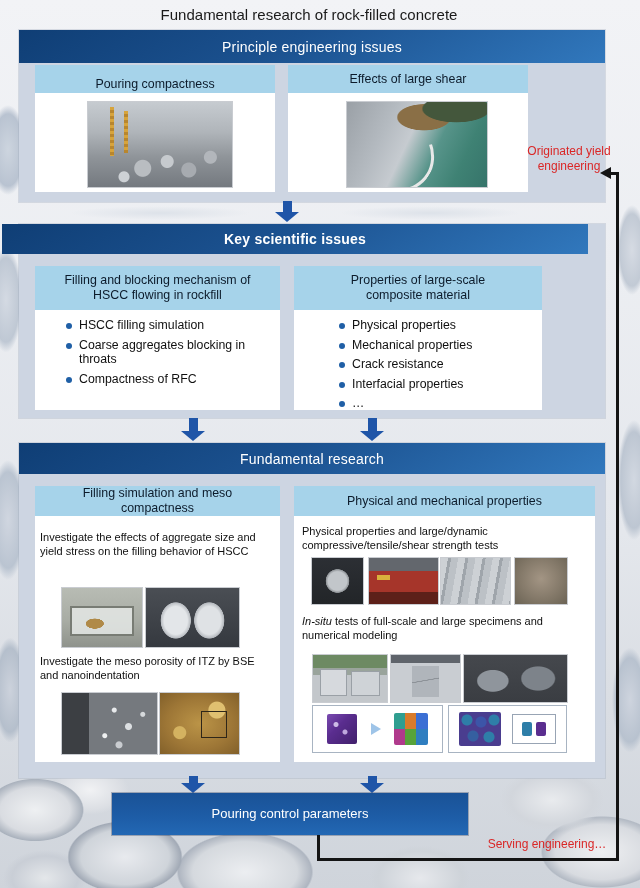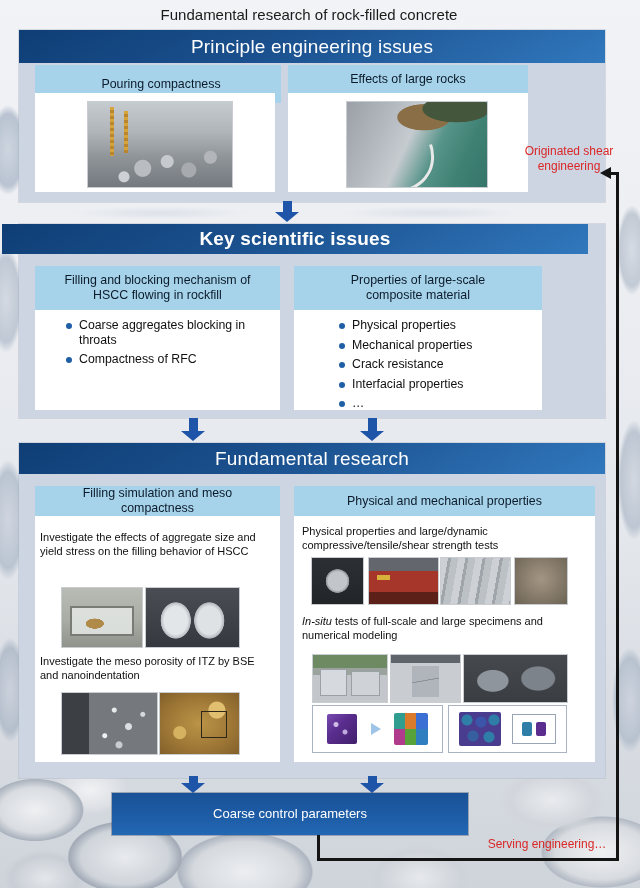--- a/index.html
+++ b/index.html
@@ -22,21 +22,21 @@
       radial-gradient(ellipse 22px 70px at 10px 690px,#ccd2dc 0%,#b5bfcc 60%,transparent 75%),
       radial-gradient(ellipse 20px 60px at 632px 250px,#d6dbe3 0%,#c2cad5 60%,transparent 75%),
       radial-gradient(ellipse 22px 80px at 634px 480px,#d2d8e1 0%,#bdc6d2 60%,transparent 75%),
       radial-gradient(ellipse 24px 70px at 630px 700px,#ced4de 0%,#b8c2cf 60%,transparent 75%),
       radial-gradient(ellipse 120px 9px at 160px 213px,#dde2e9 0%,transparent 75%),
       radial-gradient(ellipse 120px 9px at 430px 213px,#dde2e9 0%,transparent 75%),
       linear-gradient(180deg,#f2f3f6 0%,#eceef2 30%,#e4e7ec 60%,#d9dde3 80%,#cfd4db 100%);
   }
   .figtitle{text-align:center;font-size:15px;color:#1a1a1a;}
   .container{background:#cdd5e2;box-shadow:0 0 0 1px rgba(160,172,190,.35);}
-  .hdr{background:linear-gradient(150deg,#0f3e75 0%,#1b518f 45%,#3178bd 100%);color:#ffffff;font-size:19px;display:flex;align-items:center;justify-content:center;letter-spacing:.2px;}
+  .hdr{background:linear-gradient(150deg,#0f3e75 0%,#1b518f 45%,#3178bd 100%);color:#ffffff;font-size:14px;display:flex;align-items:center;justify-content:center;letter-spacing:.2px;}
   .sub{background:#a6d3ea;color:#0c1b2b;font-size:12.4px;line-height:1.18;display:flex;align-items:center;justify-content:center;text-align:center;}
   .panel{background:#ffffff;}
   .cap{font-size:11px;line-height:1.28;color:#101010;text-align:left;}
   .bullets{list-style:none;margin:0;padding:8px 4px 0 30px;}
   .bullets li{position:relative;padding-left:14px;font-size:12.3px;line-height:1.18;margin-bottom:5px;color:#101010;}
   .bullets li::before{content:"";position:absolute;left:1px;top:5px;width:6px;height:6px;border-radius:50%;background:#1f5fa6;}
   .bullets.rt{padding-left:44px;}
   .arr{display:flex;flex-direction:column;align-items:center;}
   .arr .sh{width:9px;background:#1f55a8;flex:1;}
   .arr .hd{width:0;height:0;border-left:12px solid transparent;border-right:12px solid transparent;border-top:10px solid #1f55a8;}
@@ -58,57 +58,58 @@
 </head>
 <body>
 
 <div class="bg"></div>
 
 <div class="abs figtitle" style="left:14px;top:6px;width:590px;">Fundamental research of rock-filled concrete</div>
 
 <div class="abs container" style="left:19px;top:30px;width:586px;height:172px;"></div>
 <div class="abs hdr" style="left:19px;top:30px;width:586px;height:33px;">Principle engineering issues</div>
 
-<div class="abs sub" style="left:35px;top:65px;width:240px;height:38px;padding-left:6px;">Pouring compactness</div>
+<div class="abs sub" style="left:35px;top:65px;width:240px;height:38px;">Pouring compactness</div>
 <div class="abs panel" style="left:35px;top:93px;width:240px;height:99px;"></div>
 <div class="abs photo" style="left:88px;top:102px;width:144px;height:85px;
   background:
    radial-gradient(circle 10px at 38% 78%,#b9bdc1 0 8px,transparent 9px),
    radial-gradient(circle 8px at 55% 70%,#c6cace 0 6px,transparent 7px),
    radial-gradient(circle 9px at 70% 80%,#a7abb0 0 7px,transparent 8px),
    radial-gradient(circle 7px at 25% 88%,#cdd1d5 0 5px,transparent 6px),
    radial-gradient(circle 8px at 85% 65%,#b2b6bb 0 6px,transparent 7px),
    linear-gradient(180deg,#c6cbd0 0%,#b0b5ba 35%,#8f9499 65%,#74797f 100%);">
   <span class="abs" style="left:15%;top:6%;width:4px;height:58%;background:repeating-linear-gradient(180deg,#d7a43c 0 3px,#b8862e 3px 6px);"></span>
   <span class="abs" style="left:25%;top:10%;width:4px;height:50%;background:repeating-linear-gradient(180deg,#d7a43c 0 3px,#b8862e 3px 6px);"></span>
 </div>
 
-<div class="abs sub" style="left:288px;top:65px;width:240px;height:28px;">Effects of large rocks</div>
+<div class="abs sub" style="left:288px;top:65px;width:240px;height:28px;">Effects of large shear</div>
 <div class="abs panel" style="left:288px;top:93px;width:240px;height:99px;"></div>
 <div class="abs photo" style="left:347px;top:102px;width:140px;height:85px;overflow:hidden;
   background:
    radial-gradient(ellipse 55px 22px at 78% 8%,#44573c 0 60%,transparent 63%),
    radial-gradient(ellipse 45px 22px at 55% 18%,#8a6f46 0 58%,transparent 61%),
    linear-gradient(115deg,#9aa0a6 0%,#b4bac0 28%,#c6cbd0 44%,#57948a 62%,#3f8274 80%,#36746a 100%);">
   <span class="abs" style="left:-12%;top:4%;width:72%;height:92%;border:3px solid #e8e8e8;border-color:transparent #e8e8e8 transparent transparent;border-radius:50%;transform:rotate(32deg);"></span>
 </div>
 
-<div class="abs rednote" style="left:524px;top:144px;width:90px;">Originated shear engineering</div>
+<div class="abs rednote" style="left:524px;top:144px;width:90px;">Originated yield engineering</div>
 
 <div class="abs arr" style="left:275px;top:201px;width:24px;height:21px;">
   <span class="sh"></span>
     <span class="hd"></span>
 </div>
 
 <div class="abs container" style="left:19px;top:224px;width:586px;height:194px;"></div>
 <div class="abs hdr" style="left:2px;top:224px;width:586px;height:30px;font-weight:bold;">Key scientific issues</div>
 
 <div class="abs sub" style="left:35px;top:266px;width:245px;height:44px;padding:0 18px;box-sizing:border-box;">Filling and blocking mechanism of HSCC flowing in rockfill</div>
 <div class="abs panel" style="left:35px;top:310px;width:245px;height:100px;">
   <ul class="bullets">
+    <li>HSCC filling simulation</li>
     <li>Coarse aggregates blocking in throats</li>
     <li>Compactness of RFC</li>
   </ul>
 </div>
 
 <div class="abs sub" style="left:294px;top:266px;width:248px;height:44px;padding:0 28px;box-sizing:border-box;">Properties of large-scale composite material</div>
 <div class="abs panel" style="left:294px;top:310px;width:248px;height:100px;">
   <ul class="bullets rt">
     <li>Physical properties</li>
     <li>Mechanical properties</li>
@@ -209,21 +210,21 @@
 <div class="abs arr" style="left:181px;top:776px;width:24px;height:17px;">
   <span class="sh"></span>
     <span class="hd"></span>
 </div>
 <div class="abs arr" style="left:360px;top:776px;width:24px;height:17px;">
   <span class="sh"></span>
     <span class="hd"></span>
 </div>
 
 <div class="abs bluebox" style="left:112px;top:793px;width:356px;height:42px;">
-  <span>Coarse control parameters</span>
+  <span>Pouring control parameters</span>
 </div>
 <div class="abs rednote" style="left:480px;top:837px;width:134px;">Serving engineering…</div>
 
 <div class="abs seg" style="left:317px;top:835px;width:3px;height:25px;"></div>
 <div class="abs seg" style="left:317px;top:858px;width:302px;height:3px;"></div>
 <div class="abs seg" style="left:616px;top:172px;width:3px;height:689px;"></div>
 <div class="abs seg" style="left:610px;top:172px;width:9px;height:3px;"></div>
 <div class="abs ah-left" style="left:600px;top:167px;"></div>
 
 </body></html>

